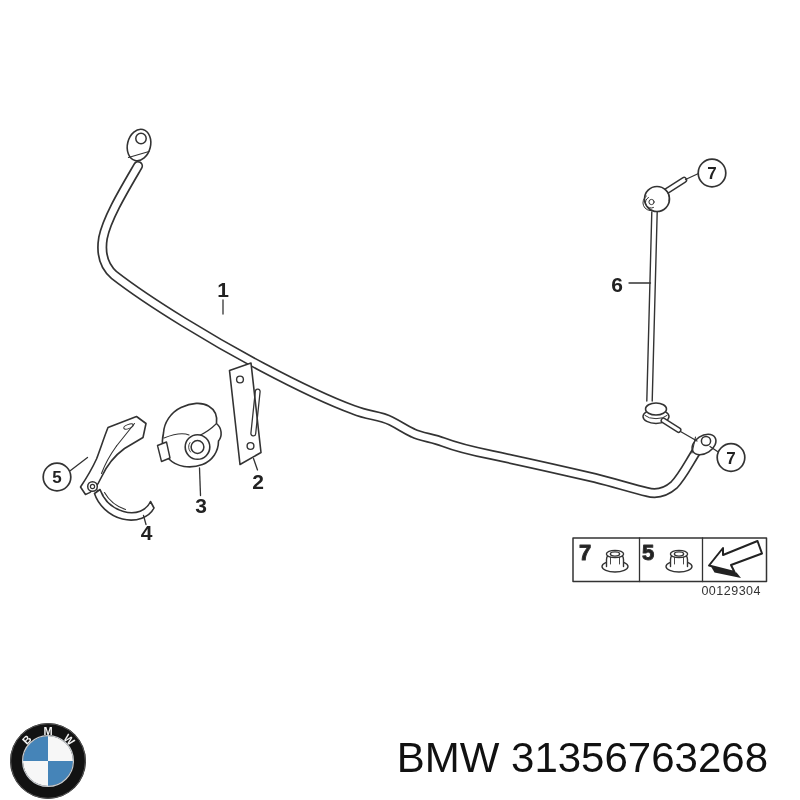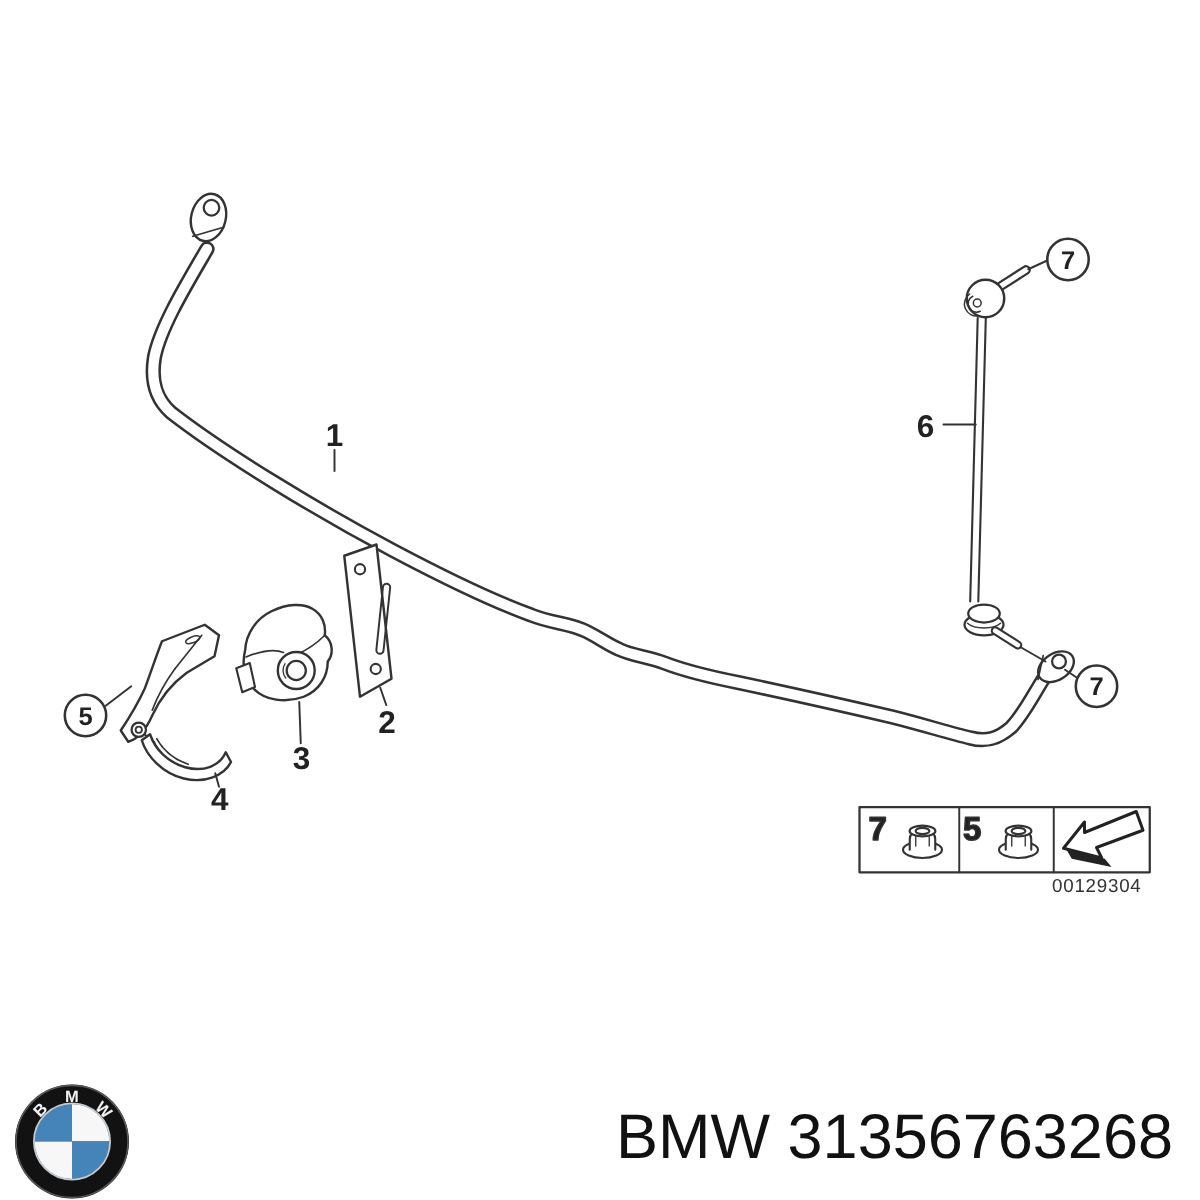--- a/index.html
+++ b/index.html
@@ -21,21 +21,21 @@
     font-family: "Liberation Sans", "DejaVu Sans", sans-serif;
     fill: #222222;
   }
   .lbl   { font-size: 21px; font-weight: bold; text-anchor: middle; }
   .clbl  { font-size: 17px; font-weight: bold; text-anchor: middle; }
   .legnum{ font-size: 22px; font-weight: bold; }
   .code  { font-size: 12.5px; text-anchor: end; fill: #333333; letter-spacing: 0.5px; }
   .part-number {
     position: absolute;
     top: 737px;
-    right: 18px;
+    right: 32px;
     font-size: 42px;
     font-weight: 400;
     color: #111111;
     line-height: 42px;
     white-space: nowrap;
   }
   .logo-wrap {
     position: absolute;
     left: 8px;
     top: 722px;

